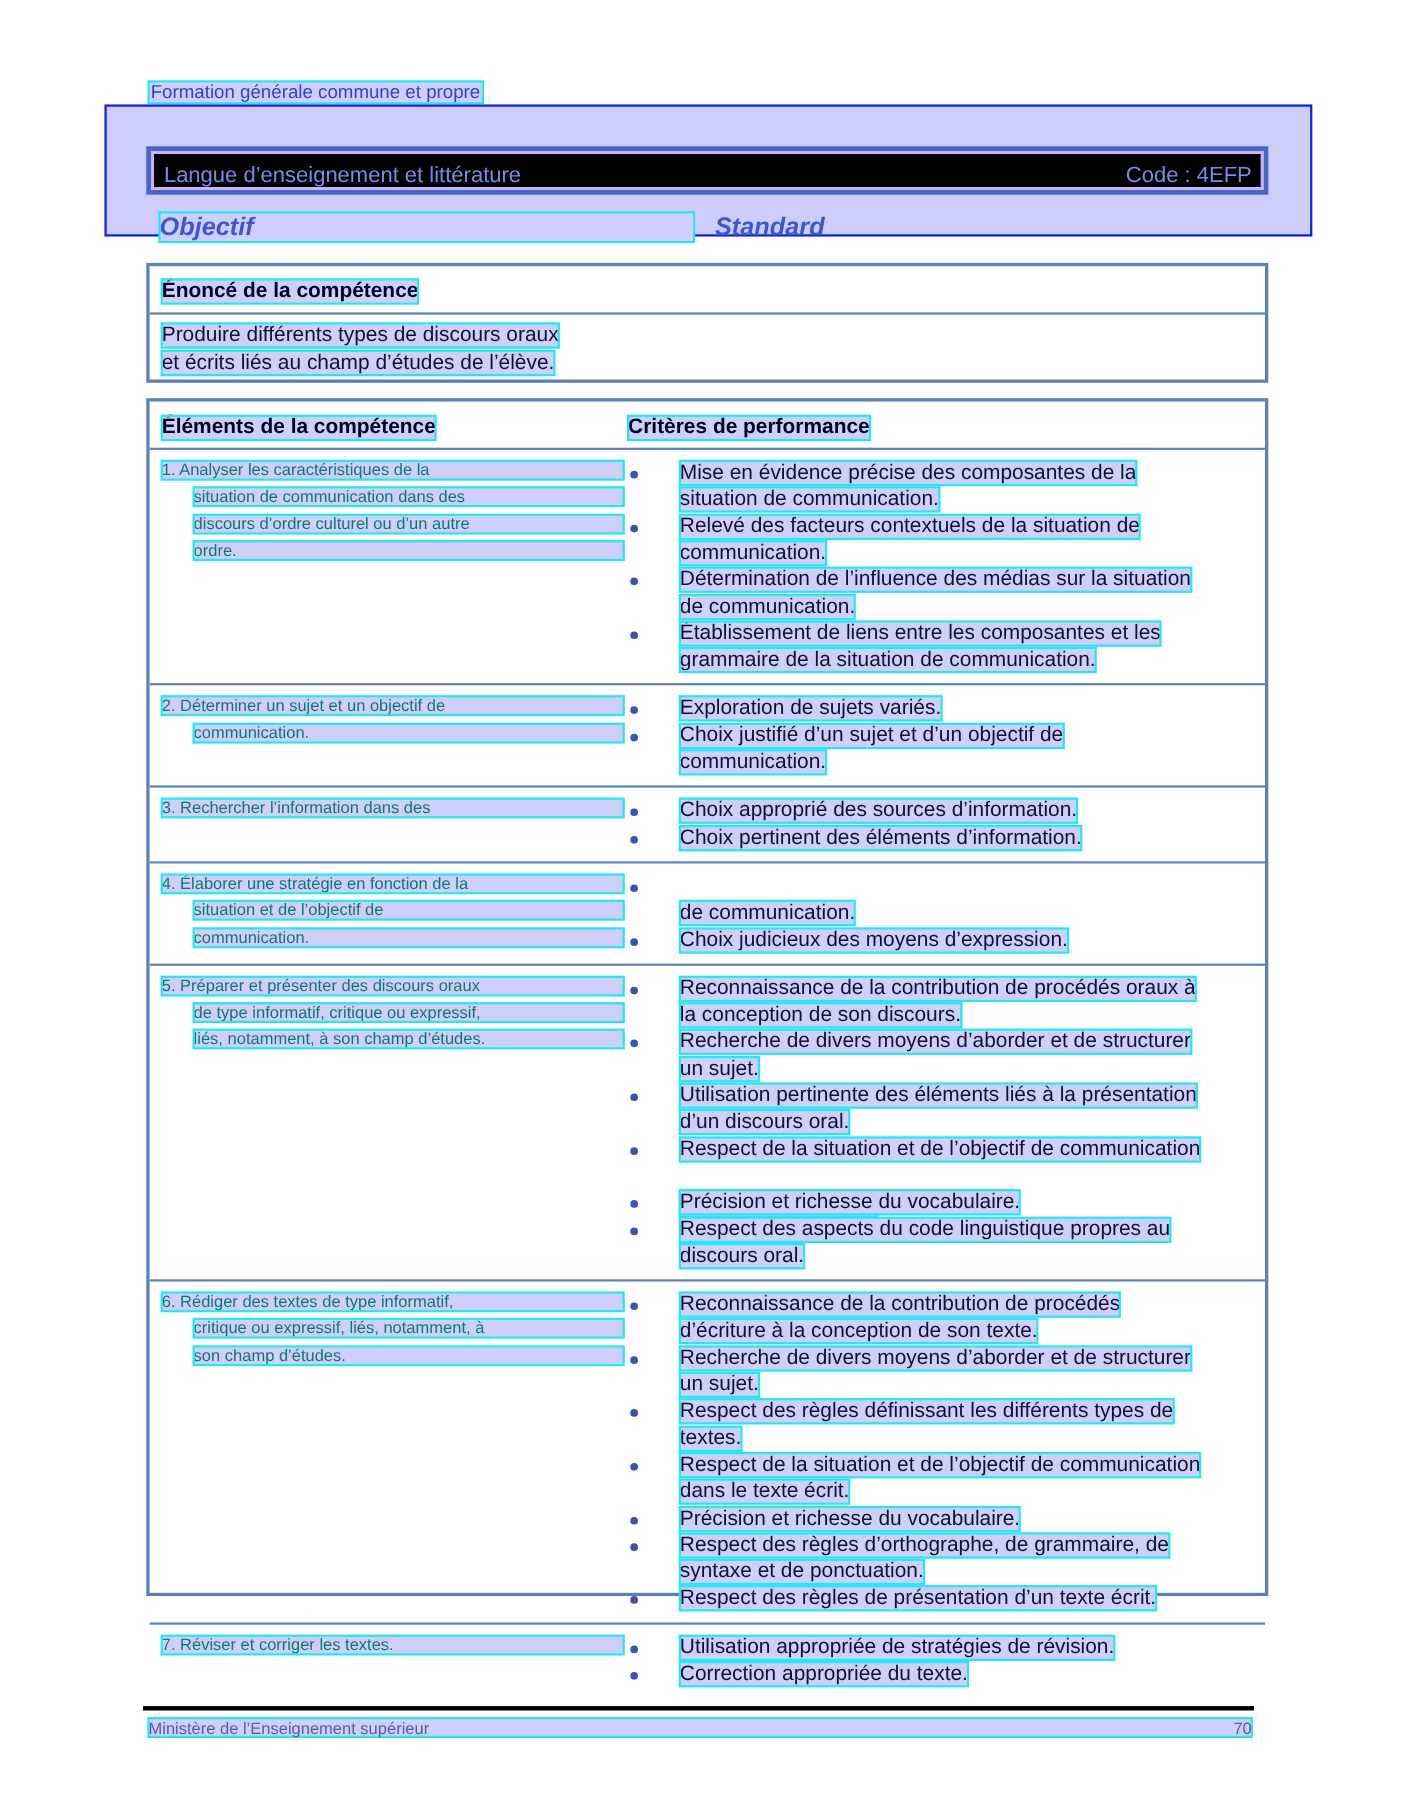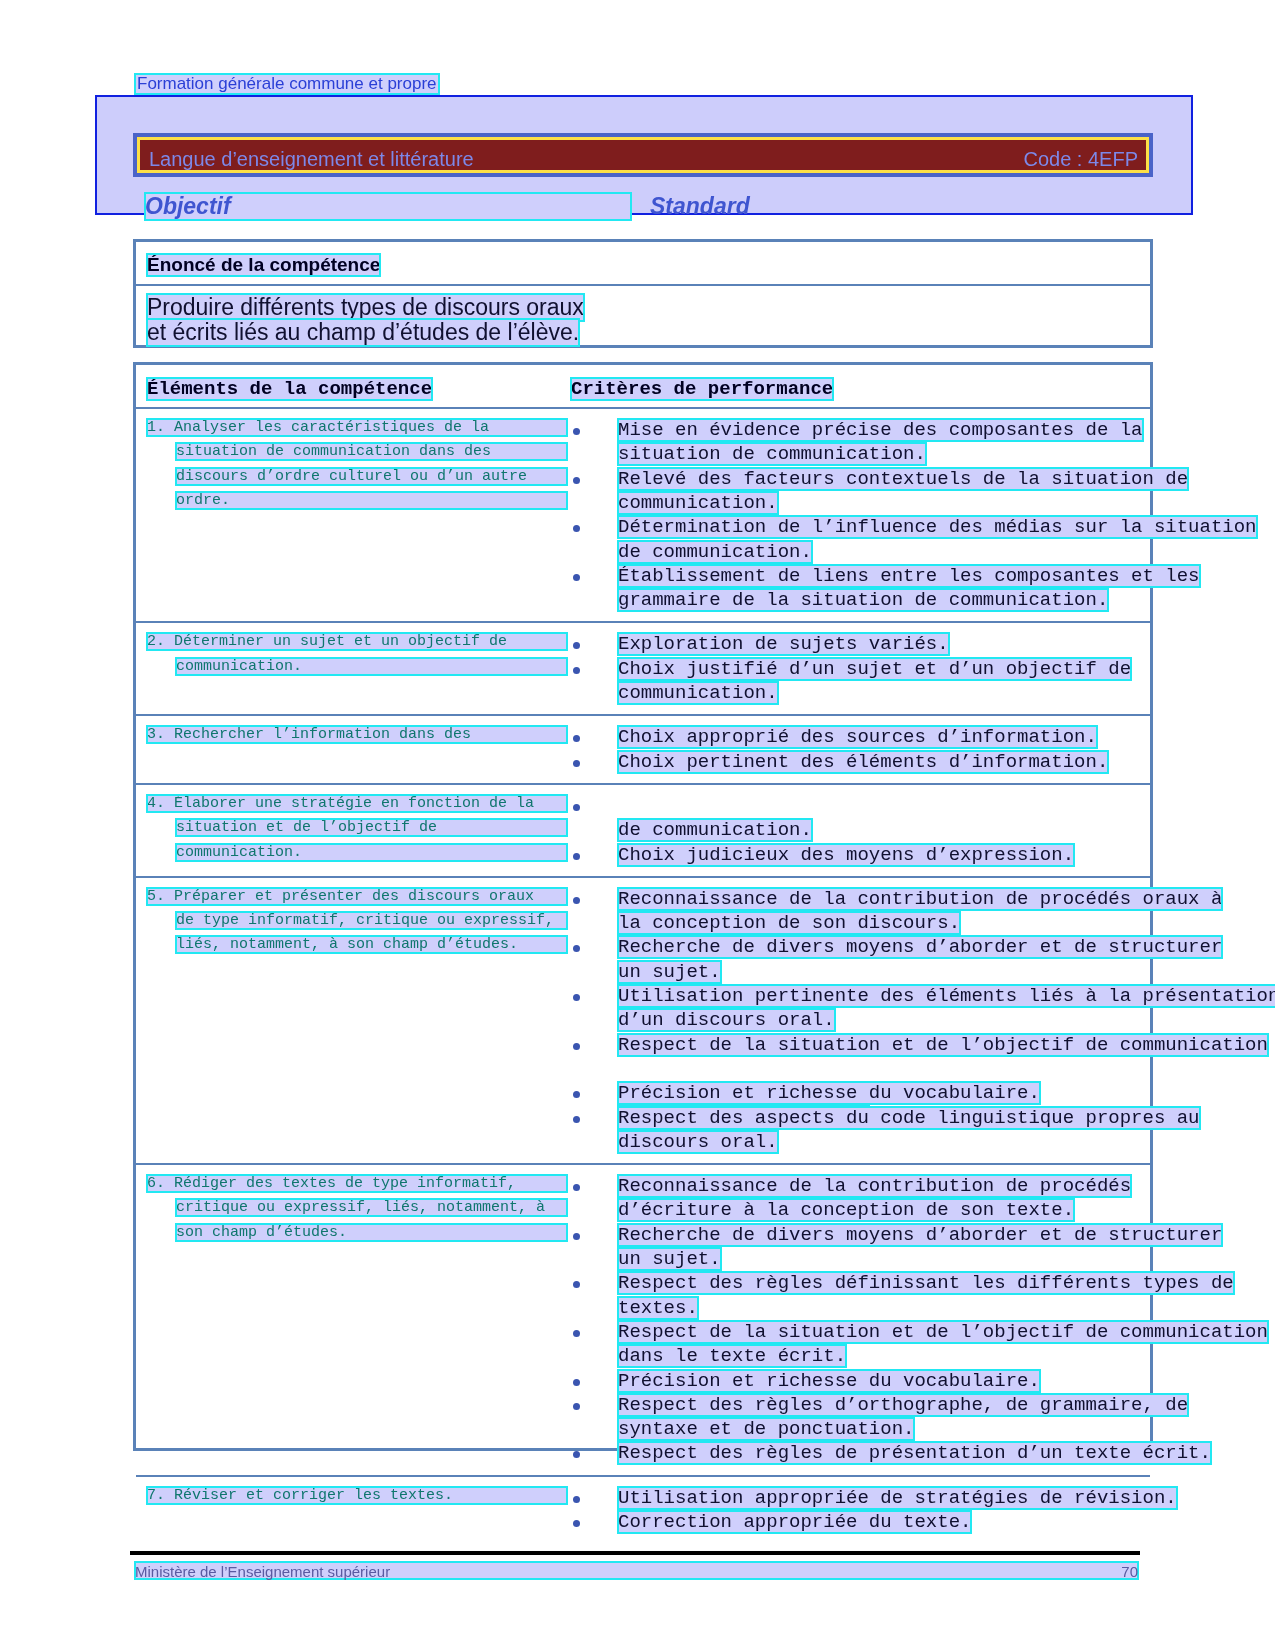--- a/index.html
+++ b/index.html
@@ -6,35 +6,35 @@
   body { width: 1275px; height: 1651px; position: relative; overflow: hidden;
          font-family: "Liberation Sans", sans-serif; color: #111133; }
   .hl { background: #cfcffc; outline: 2px solid #22e8f2; outline-offset: -1px; }
 
   #section-label { position: absolute; left: 135px; top: 74px; font-size: 17px; color: #2a3fd6;
                    padding: 0 2px; }
   #header-band { position: absolute; left: 95px; top: 95px; width: 1098px; height: 120px;
                  background: #cdcdfb; border: 2px solid #1020e0; box-sizing: border-box; }
   #title-bar { position: absolute; left: 133px; top: 133px; width: 1020px; height: 44px;
                background: #4a63c8; box-sizing: border-box; padding: 4px; }
-  #title-inner { width: 100%; height: 100%; background: #7f1d1d; border: 3px solid #fde047;
+  #title-inner { width: 100%; height: 100%; background: #000000; border: 3px solid #c4b5fd;
                  box-sizing: border-box; position: relative; }
   #title-text { position: absolute; left: 9px; top: 8px; font-size: 20px; color: #7d88e8; }
   #code-text { position: absolute; right: 8px; top: 8px; font-size: 20px; color: #7d88e8; }
 
   #objectif-label { position: absolute; left: 145px; top: 193px; font-size: 23px; font-weight: bold;
                     font-style: italic; color: #3f55d0; padding-right: 400px; }
   #standard-label { position: absolute; left: 650px; top: 193px; font-size: 23px; font-weight: bold;
                     font-style: italic; color: #3f55d0; }
 
   .box { position: absolute; left: 133px; width: 1020px; border: 3px solid #5a82b8; box-sizing: border-box; background: #fff; }
   #enonce-box { top: 239px; height: 109px; }
   #enonce-head { position: absolute; left: 11px; top: 12px; font-size: 19px; font-weight: bold; color: #000022; }
   #enonce-sep { position: absolute; left: 0; right: 0; top: 42px; height: 2px; background: #5a82b8; }
-  .enonce-line { position: absolute; left: 11px; font-size: 23px; color: #101030; }
+  .enonce-line { position: absolute; left: 11px; font-size: 19px; color: #101030; }
 
   #elements-box { top: 362px; height: 1120px; }
   .col-head { position: absolute; top: 13px; font-size: 19px; font-weight: bold; color: #000022; }
   .row-sep { position: absolute; left: 0; right: 0; height: 2px; background: #5a82b8; }
   .el-line { position: absolute; font-size: 15px; color: #0f766e; white-space: nowrap; }
   .cr-line { position: absolute; font-size: 19px; color: #101030; white-space: nowrap; }
   .bullet { position: absolute; width: 7px; height: 7px; border-radius: 50%; background: #3a55b0; }
 
   #footer-rule { position: absolute; left: 130px; top: 1551px; width: 1010px; height: 4px; background: #000; }
   #footer-left { position: absolute; left: 135px; top: 1563px; font-size: 15px; color: #5a5aa0; }
@@ -56,21 +56,21 @@
 <div id="objectif-label" class="hl">Objectif</div>
 <div id="standard-label">Standard</div>
 
 <div id="enonce-box" class="box">
   <div id="enonce-head" class="hl">Énoncé de la compétence</div>
   <div id="enonce-sep"></div>
   <div class="enonce-line hl" style="top:52px">Produire différents types de discours oraux</div>
   <div class="enonce-line hl" style="top:77px">et écrits liés au champ d’études de l’élève.</div>
 </div>
 
-<div id="elements-box" class="box" style="height: 1089px; font-family: Liberation Mono, monospace;">
+<div id="elements-box" class="box" style="height: 1089px;">
   <div class="col-head hl" style="left:11px">Éléments de la compétence</div>
   <div class="col-head hl" style="left:435px">Critères de performance</div>
   <div id="table-body"></div>
 <div class="row-sep" style="top: 42px;"></div>
     <div class="el-line hl" style="top: 54px; left: 11px; width: 420px;">1.  Analyser les caractéristiques de la</div>
     <div class="el-line hl" style="top: 78.3px; left: 40px; width: 391px;">situation de communication dans des</div>
     <div class="el-line hl" style="top: 102.6px; left: 40px; width: 391px;">discours d’ordre culturel ou d’un autre</div>
     <div class="el-line hl" style="top: 126.9px; left: 40px; width: 391px;">ordre.</div>
     <div class="bullet" style="left: 437px; top: 63px;"></div>
     <div class="cr-line hl" style="top: 54px; left: 482px;">Mise en évidence précise des composantes de la</div>

